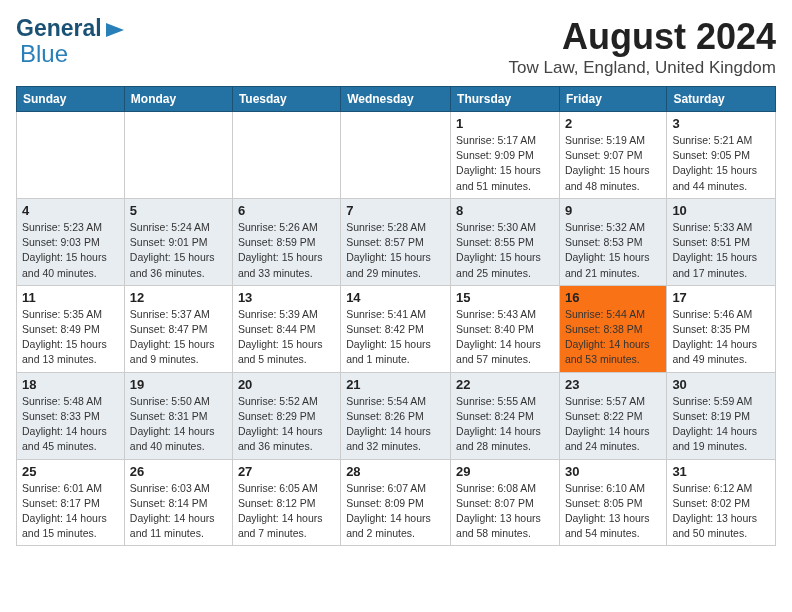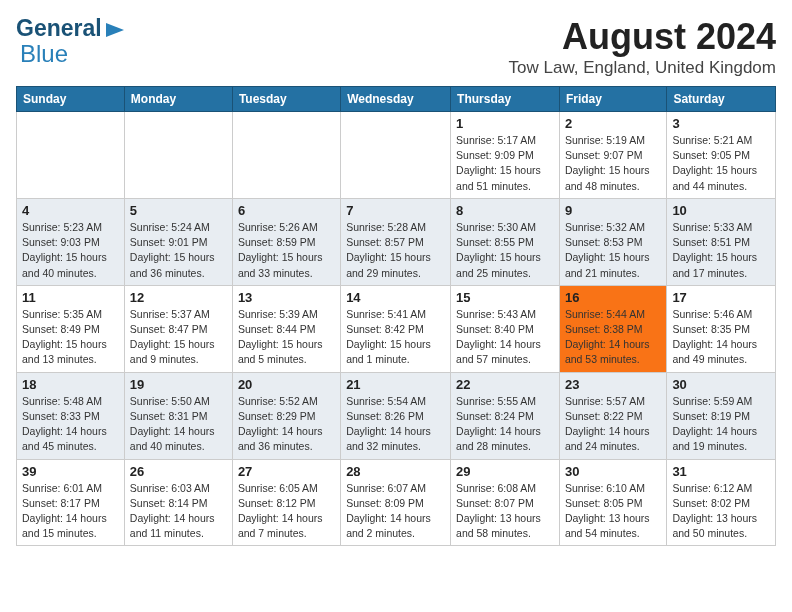--- a/index.html
+++ b/index.html
@@ -220,21 +220,21 @@
           <span class="day-num">23</span>
           <div class="day-info">Sunrise: 5:57 AM<br>Sunset: 8:22 PM<br>Daylight: 14 hours<br>and 24 minutes.</div>
         </td>
         <td style="background: rgb(232, 237, 242);">
           <span class="day-num">30</span>
           <div class="day-info">Sunrise: 5:59 AM<br>Sunset: 8:19 PM<br>Daylight: 14 hours<br>and 19 minutes.</div>
         </td>
       </tr>
       <tr>
         <td style="background: rgb(255, 255, 255);">
-          <span class="day-num">39</span>
+          <span class="day-num">25</span>
           <div class="day-info">Sunrise: 6:01 AM<br>Sunset: 8:17 PM<br>Daylight: 14 hours<br>and 15 minutes.</div>
         </td>
         <td style="background: rgb(255, 255, 255);">
           <span class="day-num">26</span>
           <div class="day-info">Sunrise: 6:03 AM<br>Sunset: 8:14 PM<br>Daylight: 14 hours<br>and 11 minutes.</div>
         </td>
         <td style="background: rgb(255, 255, 255);">
           <span class="day-num">27</span>
           <div class="day-info">Sunrise: 6:05 AM<br>Sunset: 8:12 PM<br>Daylight: 14 hours<br>and 7 minutes.</div>
         </td>

